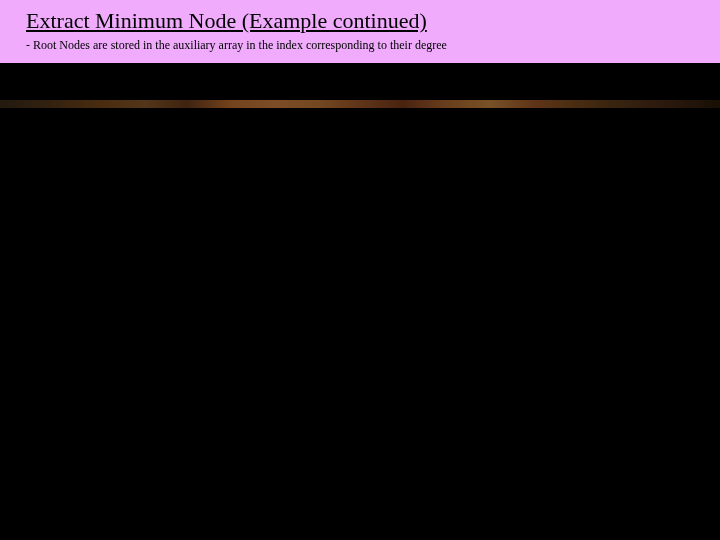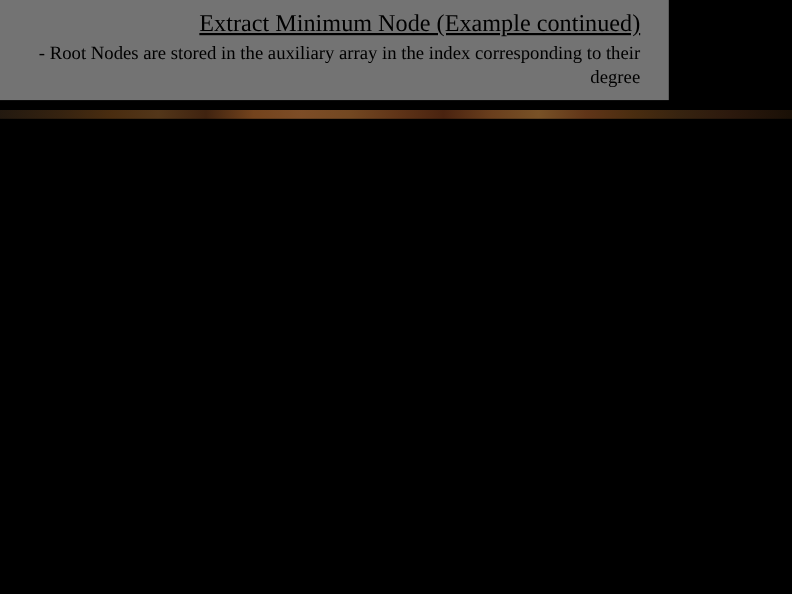--- a/index.html
+++ b/index.html
@@ -8,34 +8,33 @@
     height: 540px;
     background: #000;
     font-family: Georgia, 'Times New Roman', serif;
     overflow: hidden;
     position: relative;
   }
   .header-box {
     position: absolute;
     top: 0;
     left: 0;
-    width: 608px;
-    background: #737373;
+    width: 720px;
+    background: #f0abfc;
     padding: 8px 26px 10px 26px;
-    text-align: right;
   }
   .title {
     font-size: 22px;
     font-weight: 400;
     color: #000;
     text-decoration: underline;
     margin-bottom: 4px;
   }
   .body-text {
-    font-size: 17px;
+    font-size: 12px;
     line-height: 1.25;
     color: #000;
   }
   .strip {
     position: absolute;
     left: 0;
     width: 720px;
     height: 8px;
     top: 100px;
     background: linear-gradient(to right,

